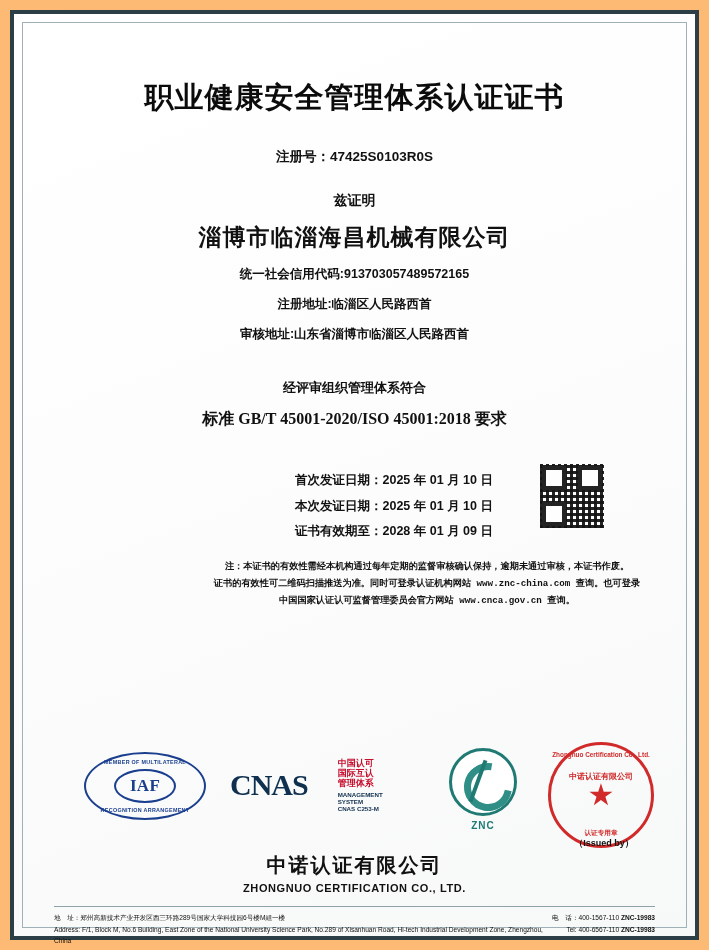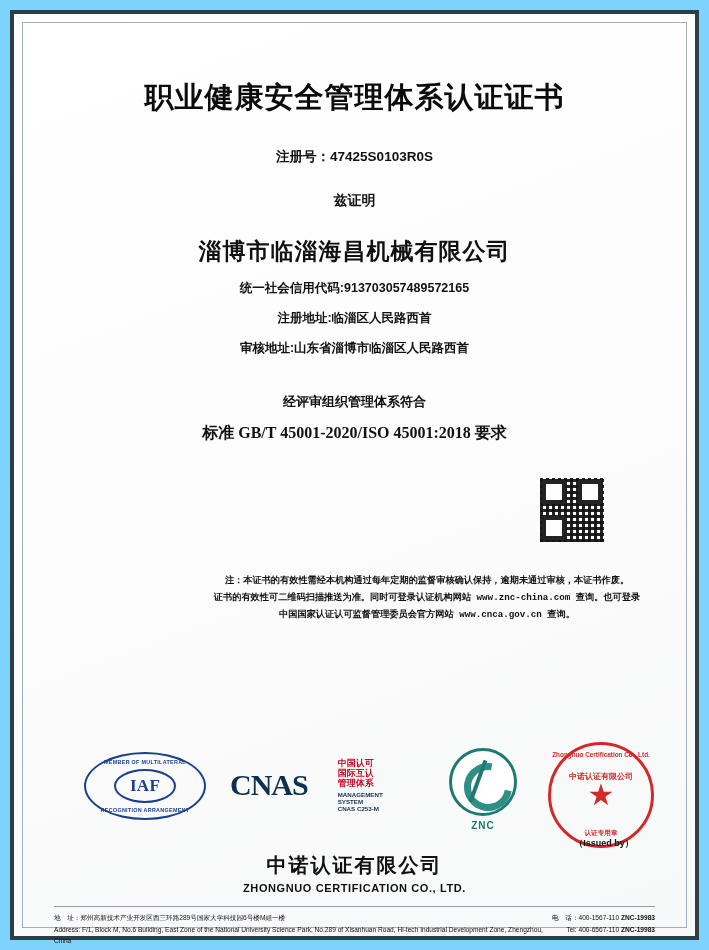--- a/index.html
+++ b/index.html
@@ -5,21 +5,21 @@
   html,body{margin:0;padding:0;}
   body{
     width:709px;height:950px;
     background:#ffffff;
     font-family:"Liberation Sans", sans-serif;
     overflow:hidden;
   }
   .cert-page{
     position:relative;
     width:709px;height:950px;
-    background:#7dd3fc;
+    background:#fdba74;
     box-sizing:border-box;
   }
   
   .frame-outer{
     position:absolute;
     left:10px;top:10px;right:10px;bottom:10px;
     border:4px solid #2c3e46;
     background:linear-gradient(160deg,#ffffff 0%,#fdfdfd 40%,#f7f8f8 100%);
     box-sizing:border-box;
   }
@@ -52,21 +52,21 @@
   }
   .hereby{
     font-size:14px;
     font-weight:bold;
     margin-top:26px;
   }
   .company{
     font-family:"DejaVu Sans", sans-serif;
     font-size:23px;
     font-weight:bold;
-    margin-top:26px;
+    margin-top:12px;
     letter-spacing:1px;
   }
   .info-line{
     font-size:12.5px;
     font-weight:bold;
     margin-top:13px;
   }
   .standard-block{margin-top:36px;}
   .standard-line1{
     font-size:13px;
@@ -292,20 +292,31 @@
       <div class="info-line">注册地址:临淄区人民路西首</div>
       <div class="info-line">审核地址:山东省淄博市临淄区人民路西首</div>
 
       <div class="standard-block">
         <div class="standard-line1">经评审组织管理体系符合</div>
         <div class="standard-line2">标准 GB/T 45001-2020/ISO 45001:2018 要求</div>
       </div>
 
 
       <div class="dates-row">
+        <div class="dates">
+          <div>
+            <span>首次发证日期：</span><span>2025 年 01 月 10 日</span>
+          </div>
+          <div>
+            <span>本次发证日期：</span><span>2025 年 01 月 10 日</span>
+          </div>
+          <div>
+            <span>证书有效期至：</span><span>2028 年 01 月 09 日</span>
+          </div>
+        </div>
         <div class="qr">
           <span class="qr-bl"></span>
         </div>
       </div>
 
       <div class="notes">
         <div>注：本证书的有效性需经本机构通过每年定期的监督审核确认保持，逾期未通过审核，本证书作废。</div>
         <div>证书的有效性可二维码扫描推送为准。同时可登录认证机构网站 www.znc-china.com 查询。也可登录</div>
         <div>中国国家认证认可监督管理委员会官方网站 www.cnca.gov.cn 查询。</div>
       </div>

